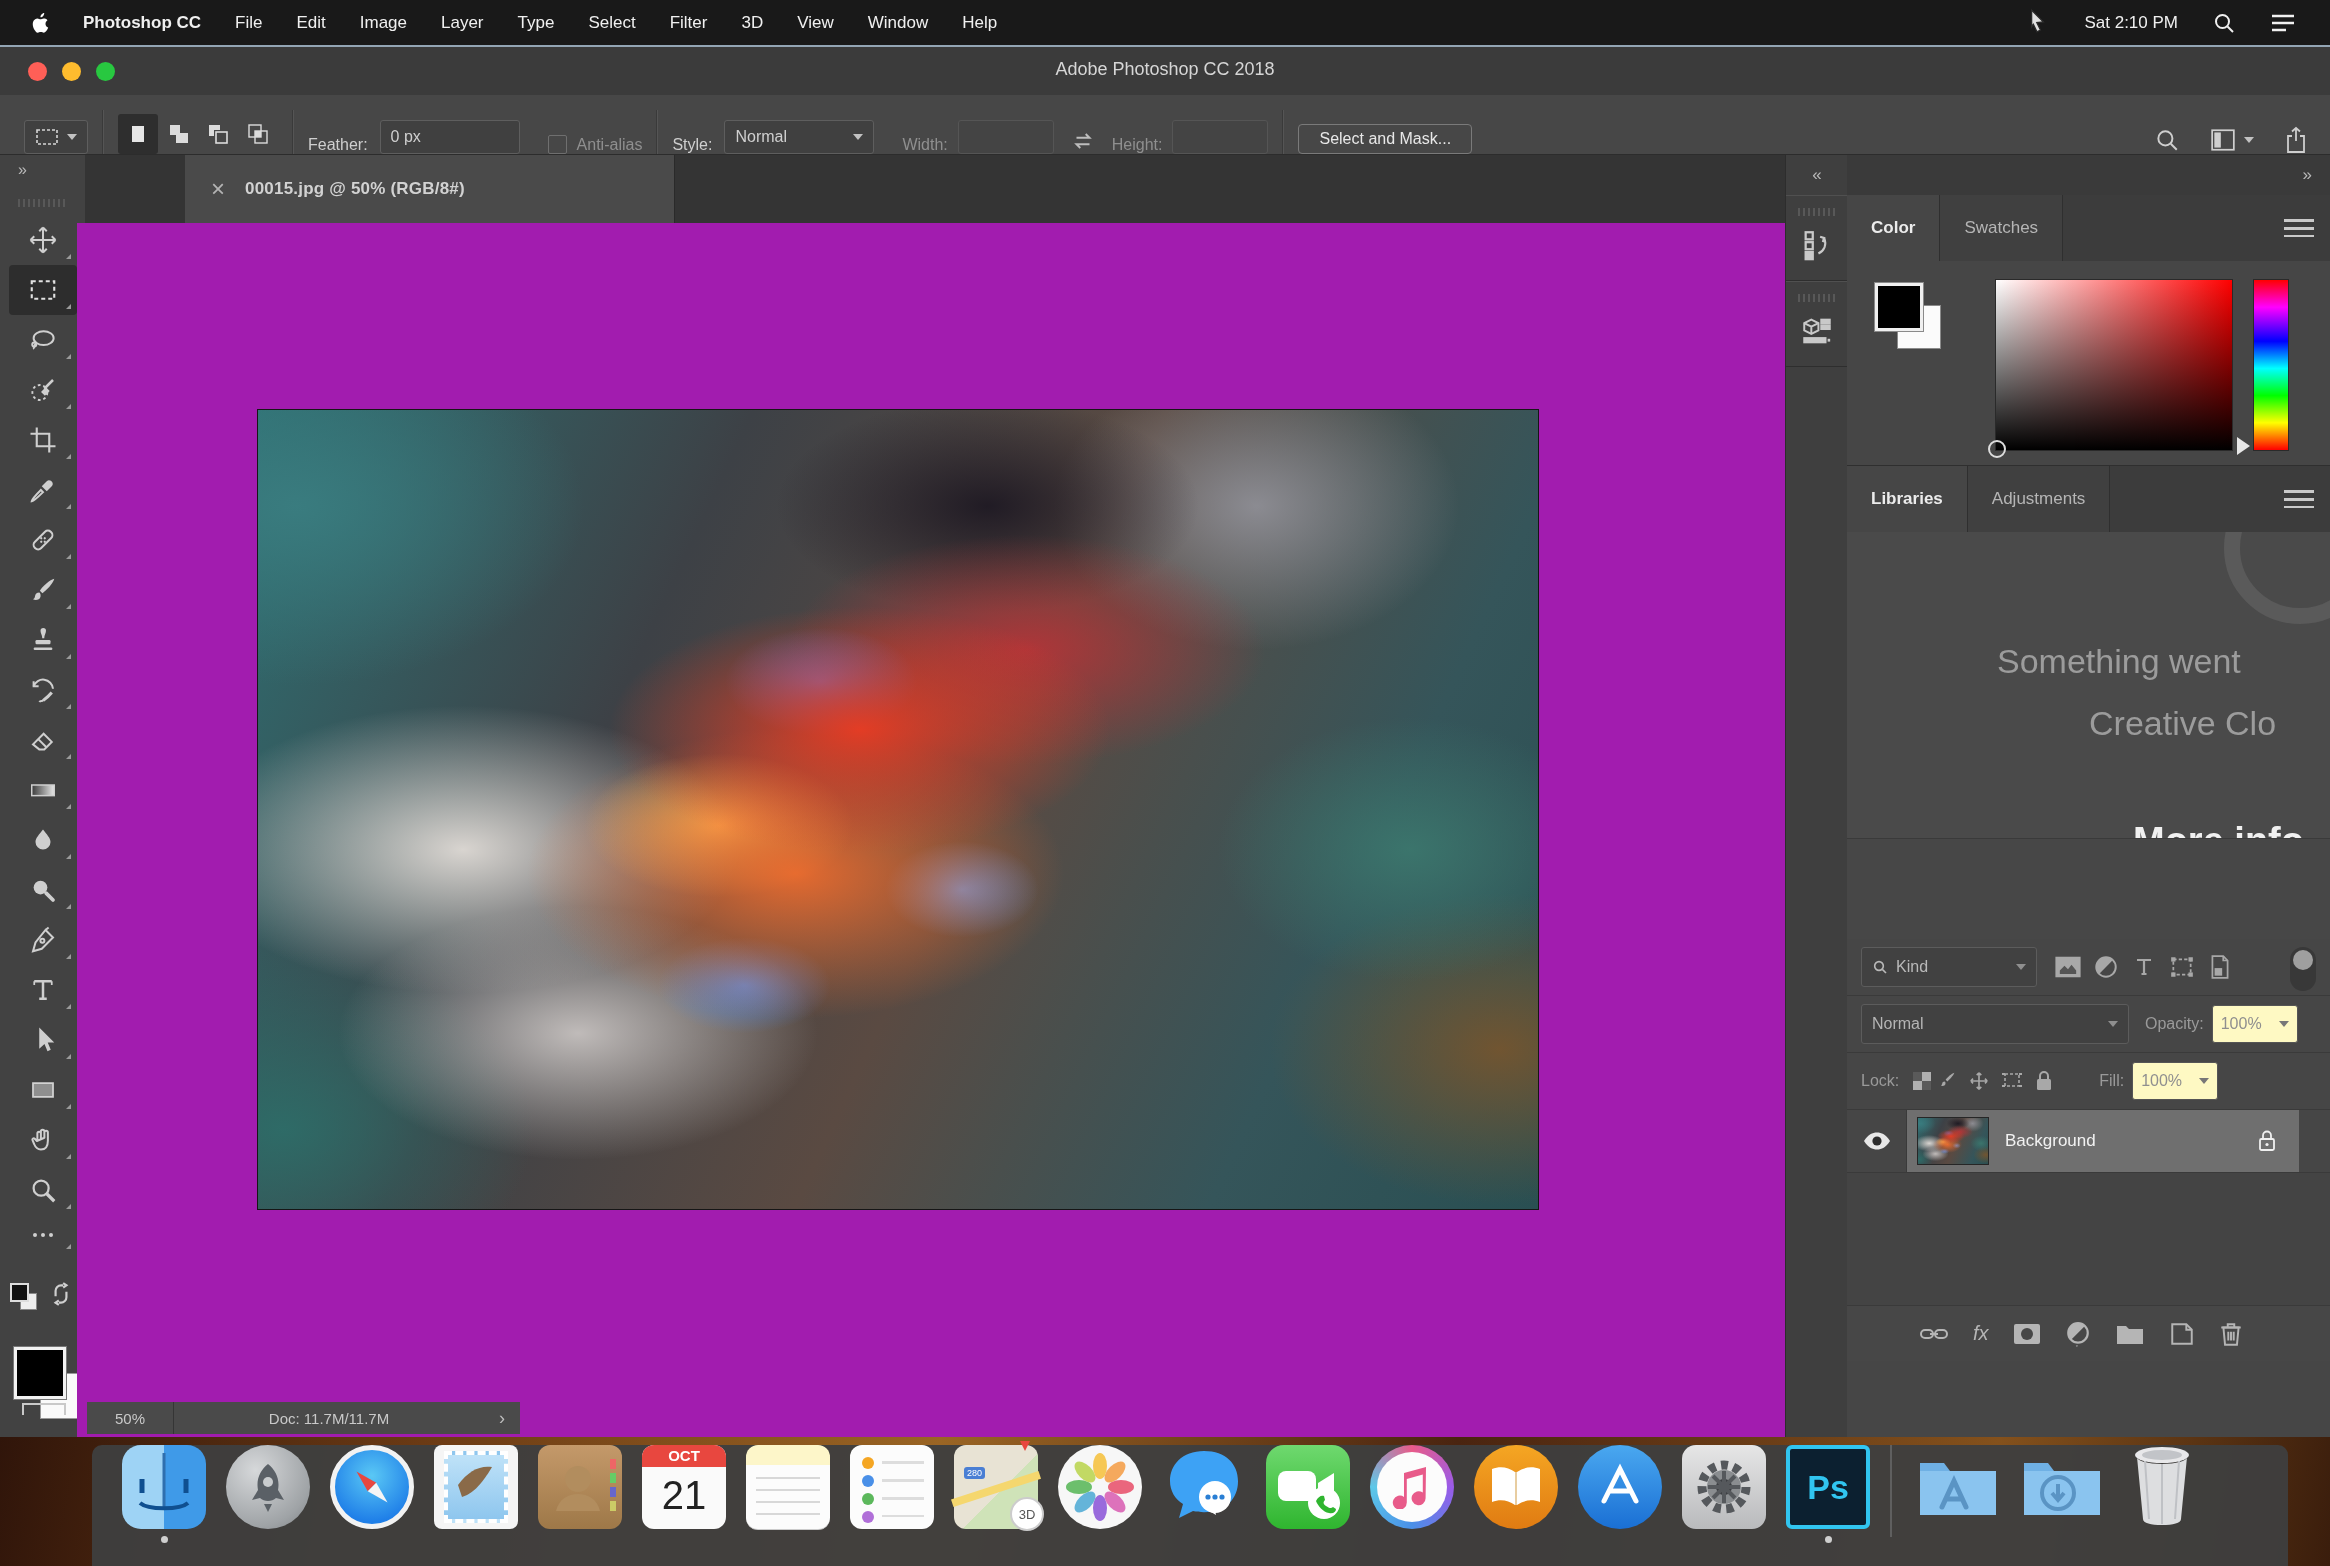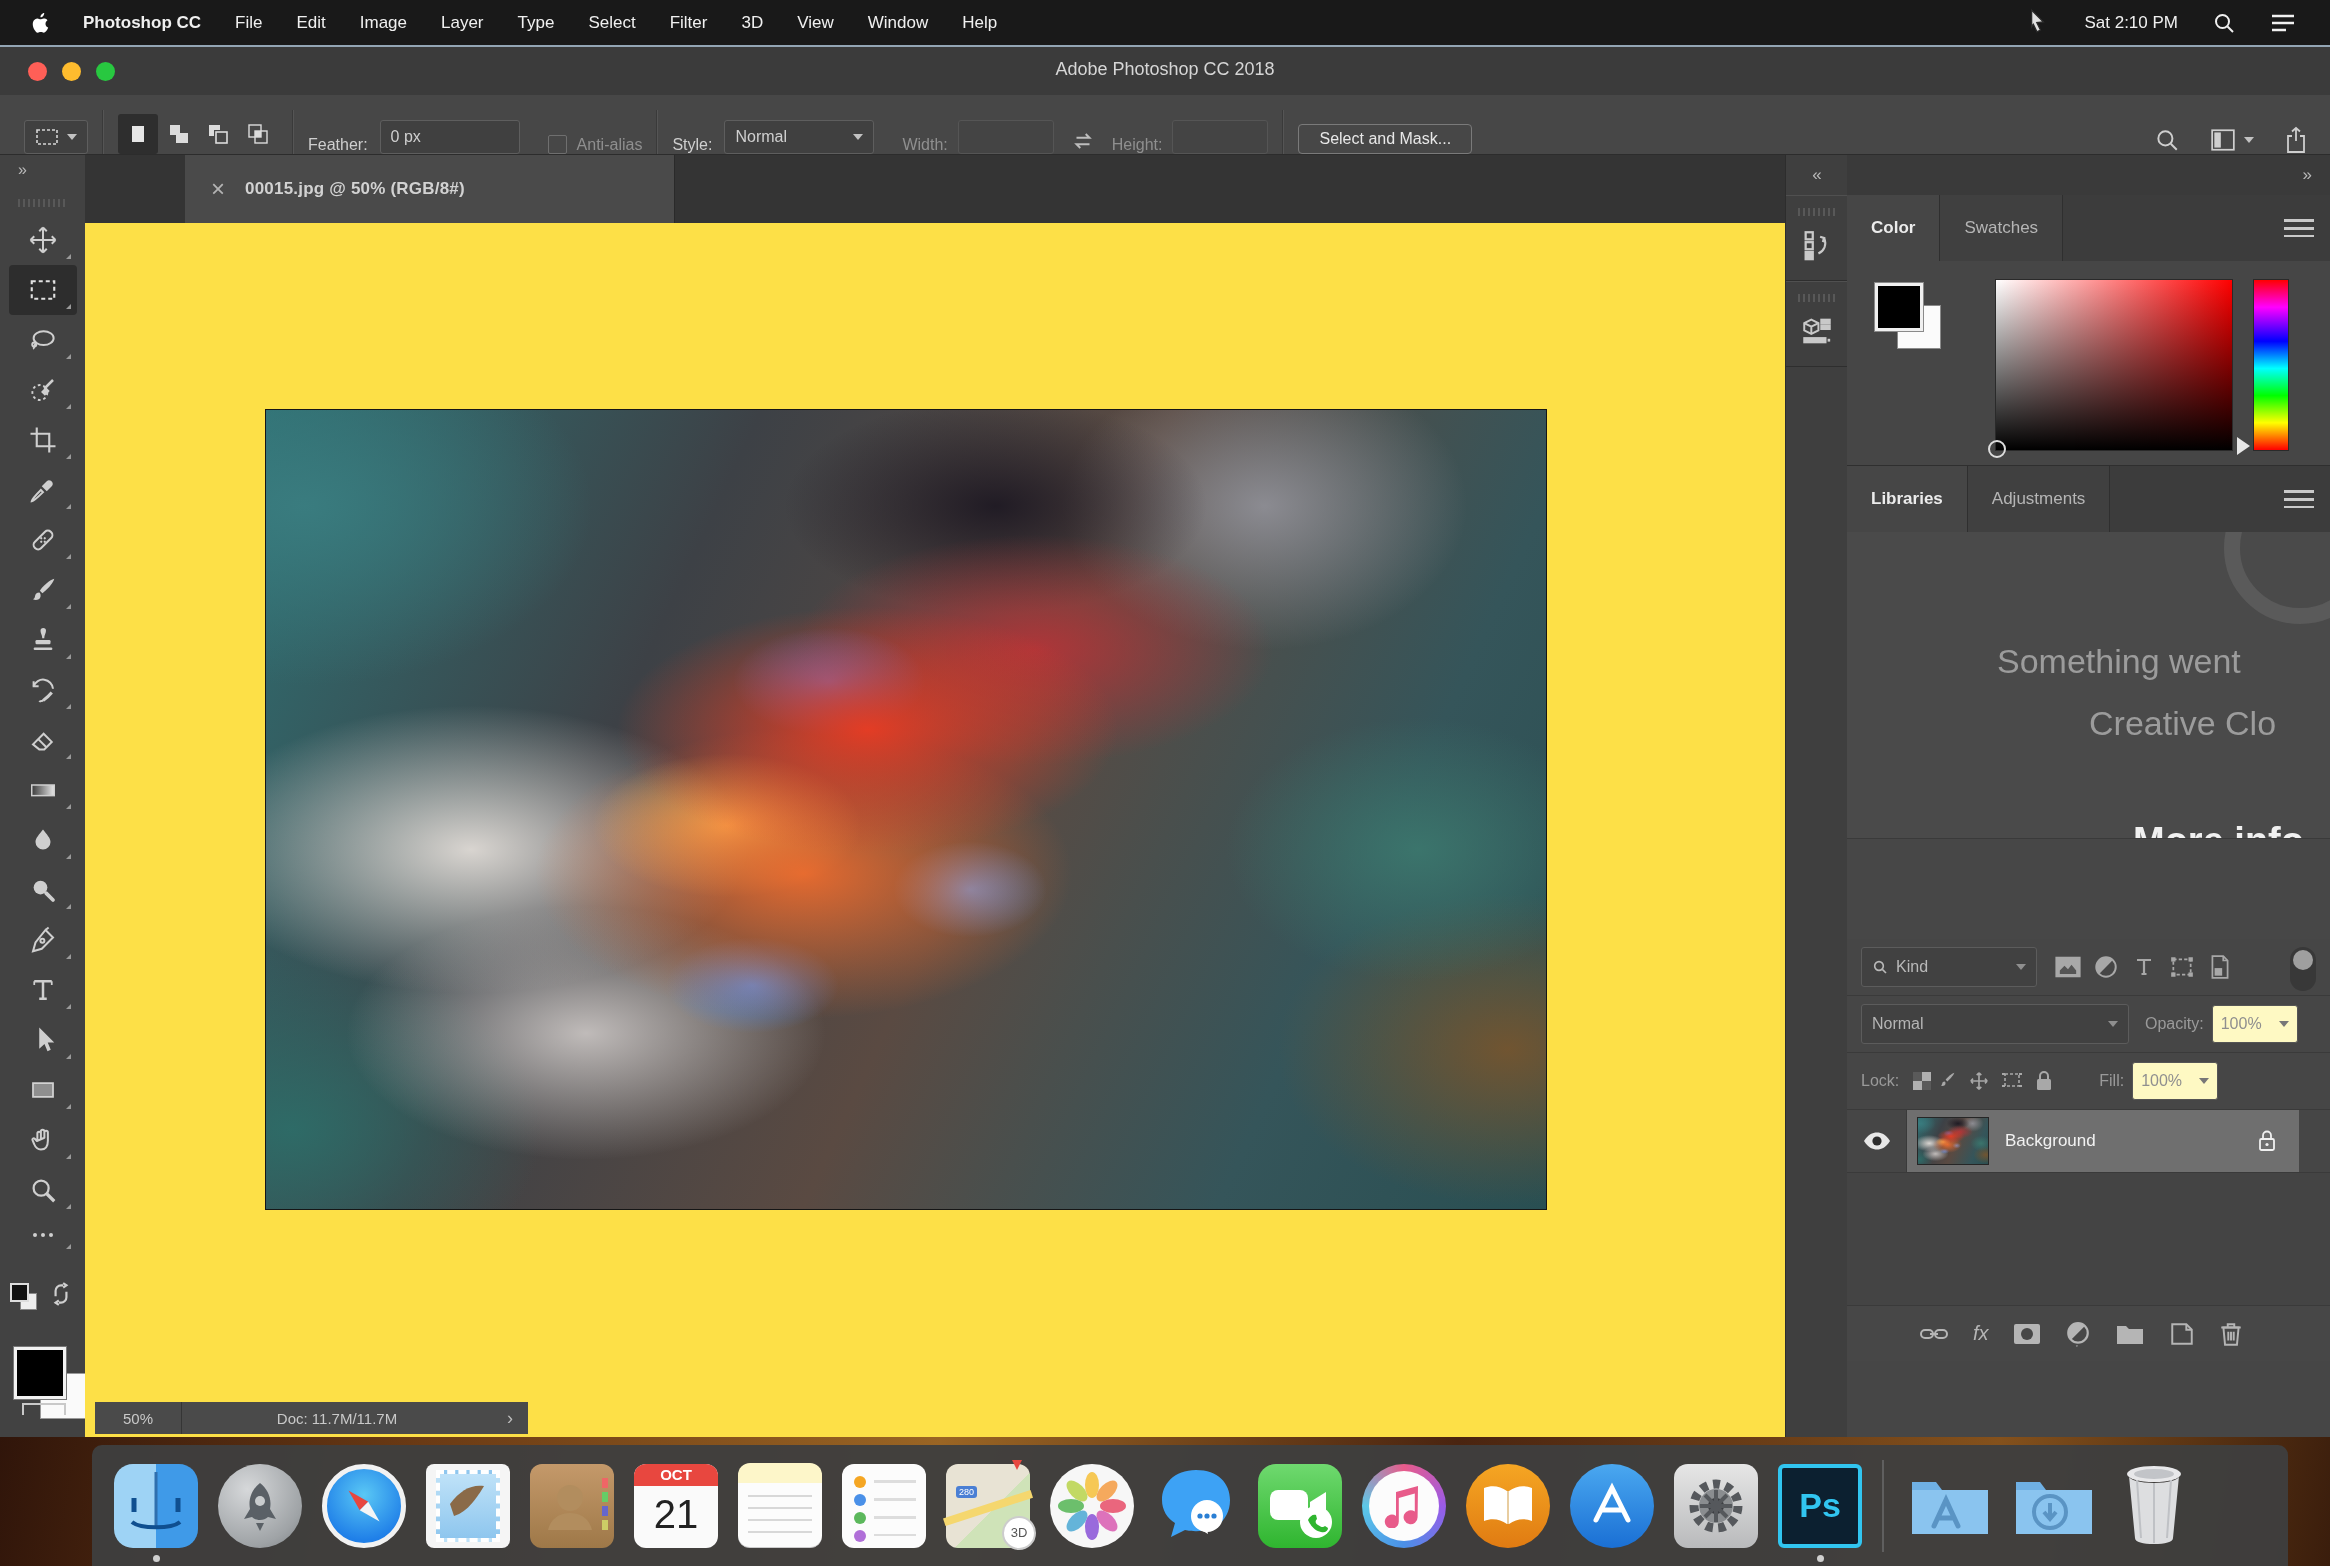--- a/index.html
+++ b/index.html
@@ -48,21 +48,21 @@
   #mini-fg{position:absolute;left:0;top:0;width:15px;height:15px;background:#111;border:2px solid #ddd;z-index:2}
   #mini-bg{position:absolute;left:10px;top:10px;width:15px;height:15px;background:#eee;border:1px solid #888}
   #quickmask-hint{position:absolute;left:22px;top:1248px;width:40px;height:10px;border:2px solid #c9c9c9;border-bottom:none}
 
   
   #tabbar{position:absolute;left:85px;top:155px;width:1700px;height:68px;background:#343434}
   #doc-tab{position:absolute;left:100px;top:0;height:68px;width:490px;background:#4a4a4a;border-right:1px solid #2a2a2a;
            display:flex;align-items:center;gap:20px;padding:0 0 0 26px;box-sizing:border-box}
   #doc-tab .close{color:#b3b3b3;font-size:24px}
   #doc-tab .tname{color:#d2d2d2;font-size:17px;font-weight:bold;letter-spacing:.2px}
-  #canvas{position:absolute;left:85px;top:223px;width:2053px;height:1214px;background:#fde047;overflow:hidden}
+  #canvas{position:absolute;left:77px;top:223px;width:2053px;height:1214px;background:#a21caf;overflow:hidden}
   .artwork{background:
     radial-gradient(28% 22% at 47% 40%, rgba(235,60,35,.95), rgba(235,60,35,0) 70%),
     radial-gradient(30% 26% at 42% 58%, rgba(245,110,45,.9), rgba(245,110,45,0) 70%),
     radial-gradient(14% 12% at 36% 52%, rgba(250,190,90,.95), rgba(250,190,90,0) 75%),
     radial-gradient(10% 9% at 44% 34%, rgba(80,115,210,.95), rgba(80,115,210,0) 75%),
     radial-gradient(8% 8% at 55% 60%, rgba(95,150,230,.9), rgba(95,150,230,0) 75%),
     radial-gradient(9% 8% at 38% 72%, rgba(90,140,225,.85), rgba(90,140,225,0) 75%),
     radial-gradient(26% 20% at 60% 30%, rgba(190,50,55,.85), rgba(190,50,55,0) 72%),
     radial-gradient(22% 18% at 57% 12%, rgba(30,25,35,.95), rgba(30,25,35,0) 75%),
     radial-gradient(30% 25% at 16% 55%, rgba(225,220,215,.95), rgba(225,220,215,0) 72%),
@@ -131,21 +131,21 @@
   #layer-name{color:#f2f2f2;font-size:17px;flex:1}
   #eye-cell{position:absolute;left:0;top:0;width:60px;height:62px;display:flex;align-items:center;justify-content:center;border-right:1px solid #3a3a3a;box-sizing:border-box}
   #layers-empty{height:132px;background:#444}
   #layers-actions{height:55px;background:#474747;border-top:1px solid #3a3a3a;display:flex;align-items:center;gap:24px;padding-left:72px}
   #fx-label{color:#b5b5b5;font-size:20px;font-style:italic}
 
   
   #wallpaper{position:absolute;left:0;top:1437px;width:2330px;height:129px;
              background:linear-gradient(100deg,#30150a,#6b3a14 18%,#9a6524 40%,#4a2410 62%,#84511c 85%,#3a1d0c)}
   #dock{position:absolute;left:92px;top:1445px;width:2196px;height:121px;background:rgba(62,62,62,.96);
-        border-radius:10px 10px 0 0;display:flex;align-items:center;padding-left:12px;box-sizing:border-box}
+        border-radius:10px 10px 0 0;display:flex;align-items:flex-start;padding-left:20px;box-sizing:border-box}
   .dslot{width:104px;display:flex;justify-content:center;position:relative}
   .di{width:84px;height:84px;position:relative}
   .rdot{position:absolute;left:50%;bottom:-14px;width:7px;height:7px;margin-left:-3px;border-radius:50%;background:#cfcfcf}
   #dock-divider{width:2px;height:92px;background:#5f5f5f;margin:0 10px}
   
   .ic-finder{border-radius:19px;background:linear-gradient(90deg,#9ed3f5 0 50%,#3f9ae8 50%)}
   .ic-launchpad{border-radius:50%;background:radial-gradient(circle at 35% 30%,#d6d8da,#9fa3a6 70%,#7c8084)}
   .ic-safari{border-radius:50%;background:radial-gradient(circle at 50% 35%,#5ac8f5,#1f7fe8 75%);border:5px solid #f2f2f2;box-sizing:border-box}
   .ic-mail{border-radius:8px;background:#f5f5f5;display:flex;align-items:center;justify-content:center}
   .ic-mail .stamp{width:64px;height:72px;background:linear-gradient(#bfe2f8,#8ec6ee);border:4px dashed #fff;box-sizing:border-box}

